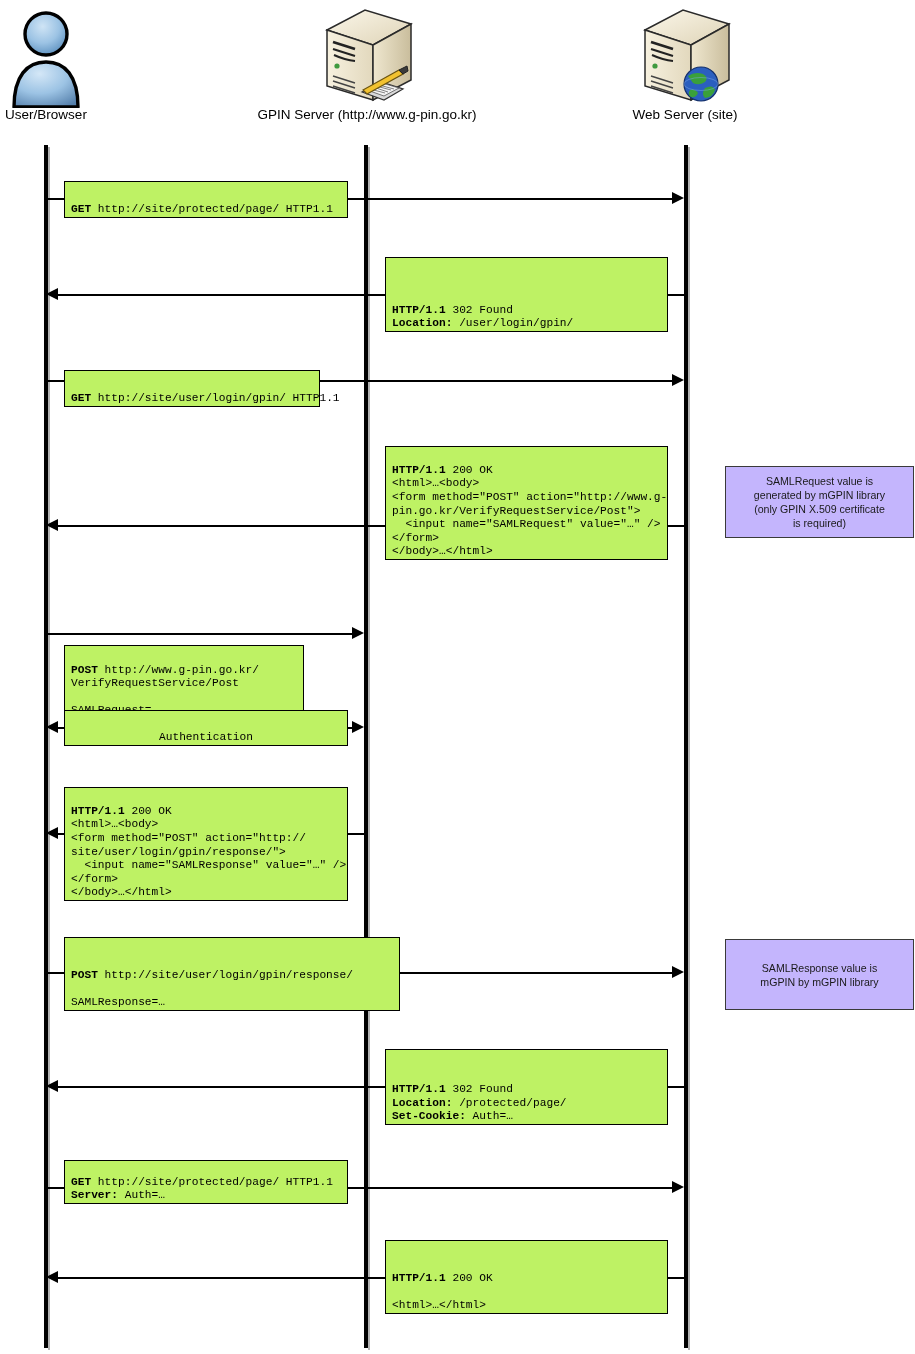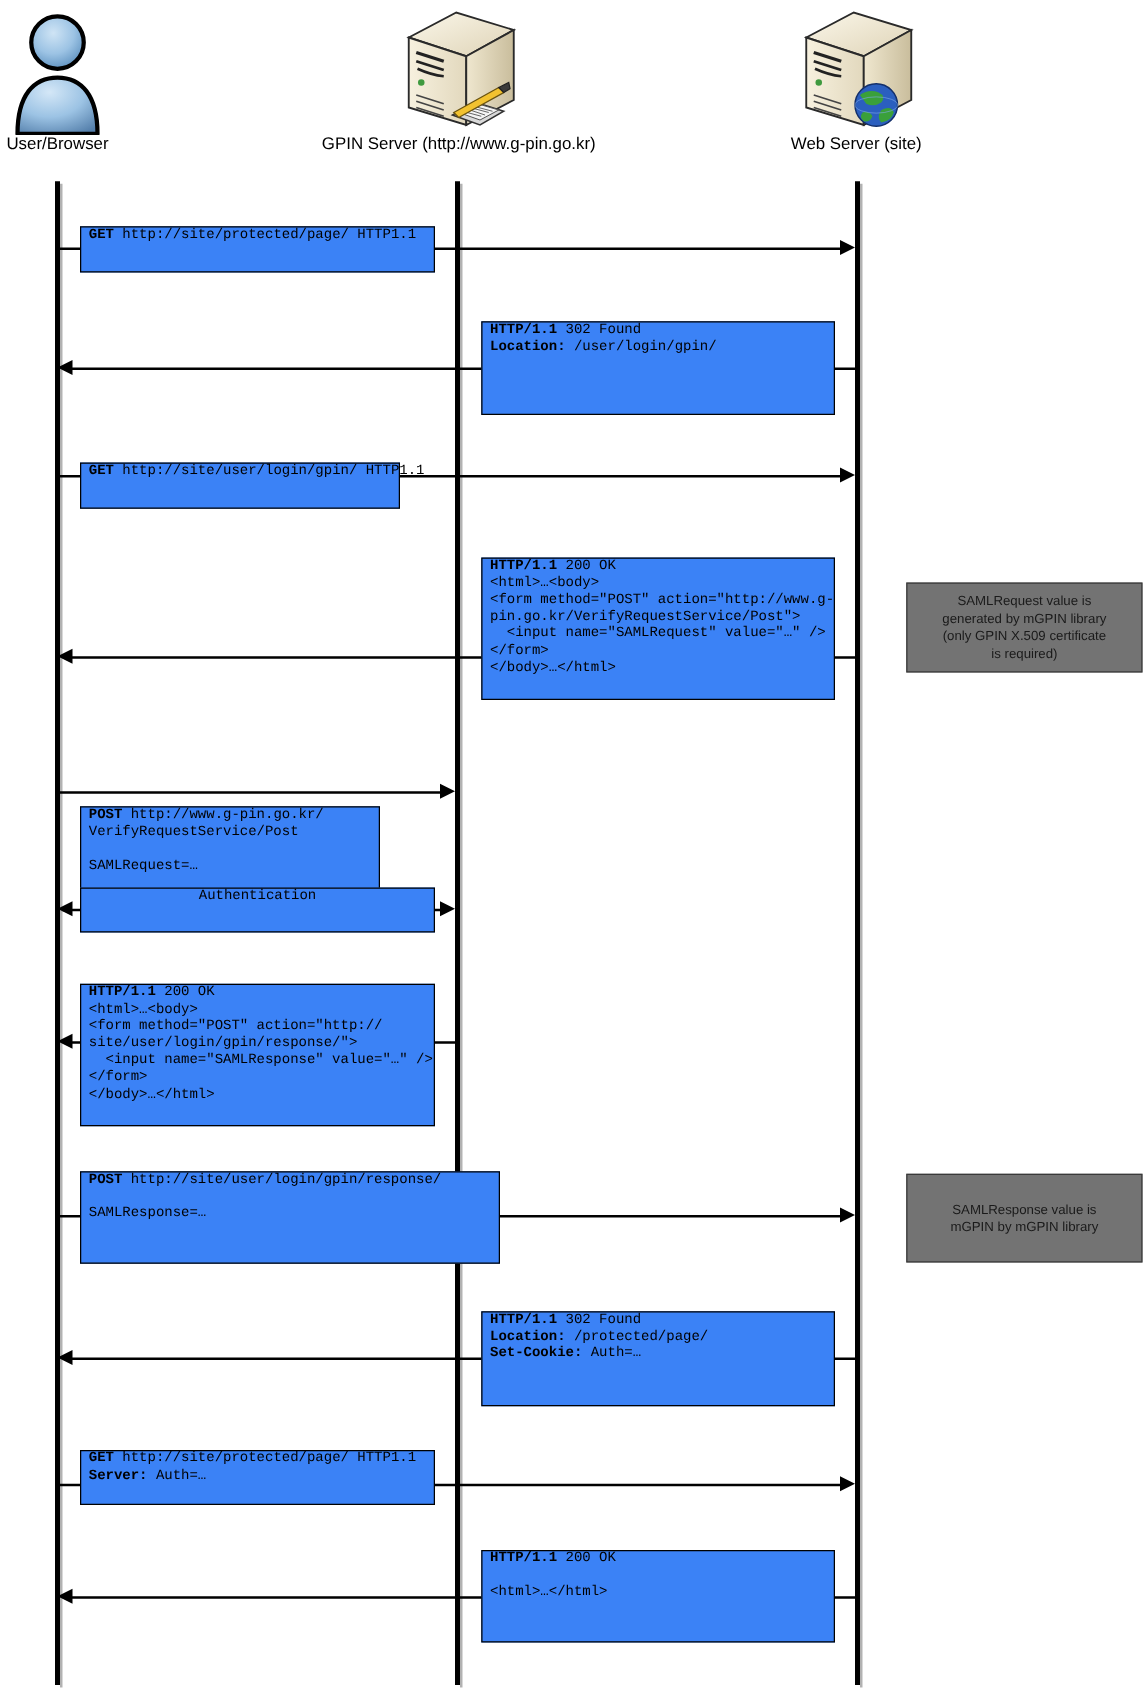--- a/index.html
+++ b/index.html
@@ -69,48 +69,48 @@
   }
   .arrow-head.left {
     border-right: 12px solid #000000;
   }
 
   
   .msgbox {
     position: absolute;
     box-sizing: border-box;
     border: 1.4px solid #000000;
-    background: #3b82f6;
+    background: #bef264;
     font-family: "Liberation Mono", monospace;
     font-size: 11.2px;
     line-height: 13.6px;
     color: #000000;
     padding: 0;
     display: flex;
     flex-direction: column;
-    justify-content: flex-start;
+    justify-content: flex-end;
     white-space: pre;
     z-index: 5;
   }
   .msgbox .txt {
     padding: 0 6px;
   }
   .msgbox.center .txt {
     text-align: center;
   }
   .msgbox b {
     font-weight: bold;
   }
 
   
   .notebox {
     position: absolute;
     box-sizing: border-box;
     border: 1.2px solid #3a3a3a;
-    background: #737373;
+    background: #c4b5fd;
     font-family: "Liberation Sans", sans-serif;
     font-size: 10.6px;
     line-height: 14px;
     color: #1a1a1a;
     text-align: center;
     display: flex;
     align-items: center;
     justify-content: center;
     padding: 4px 24px;
     z-index: 5;

